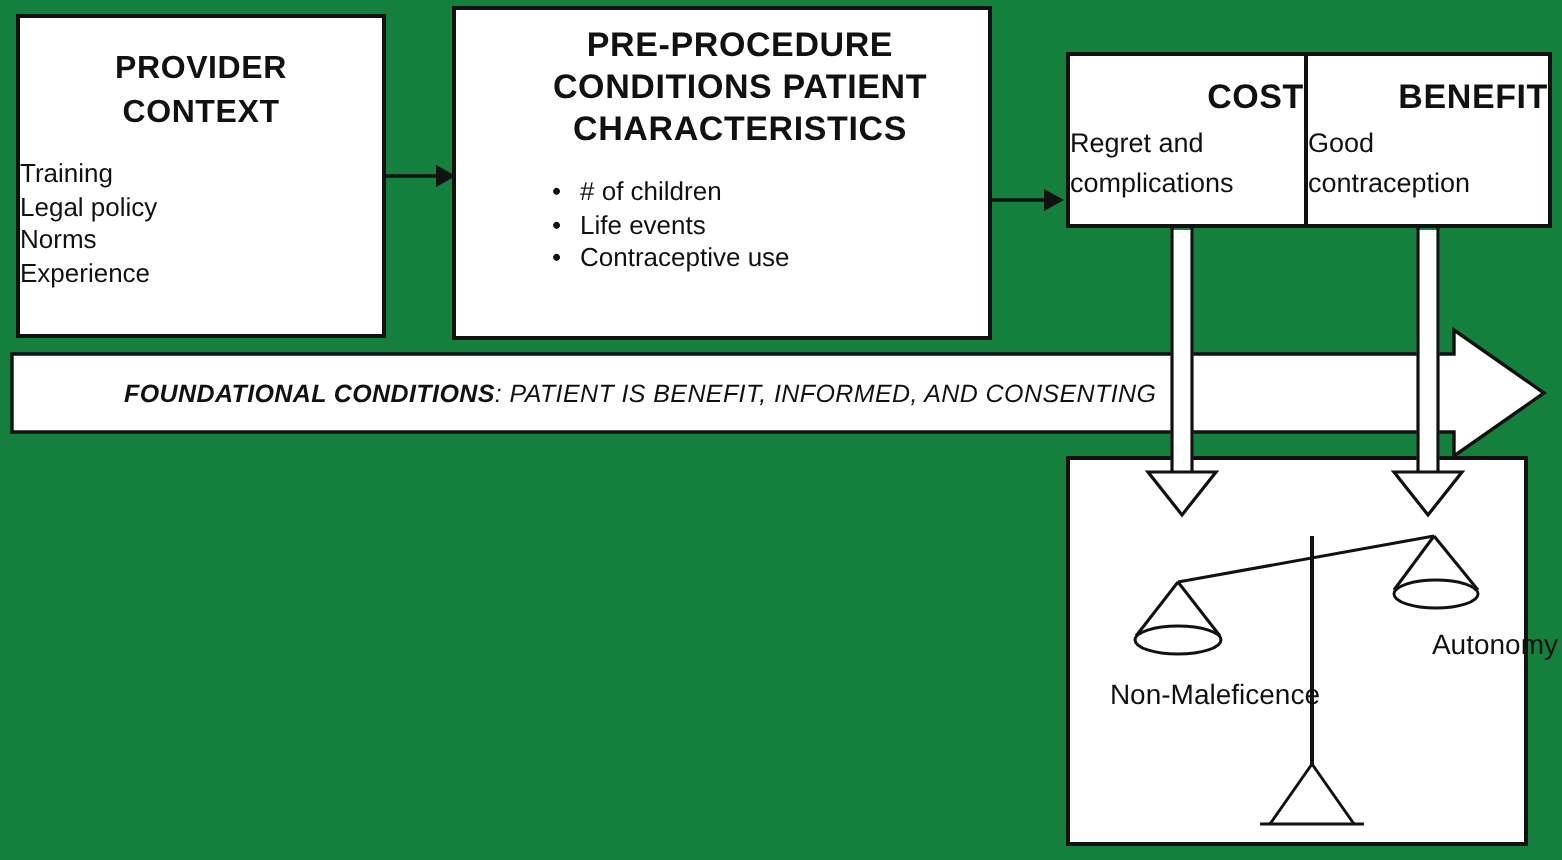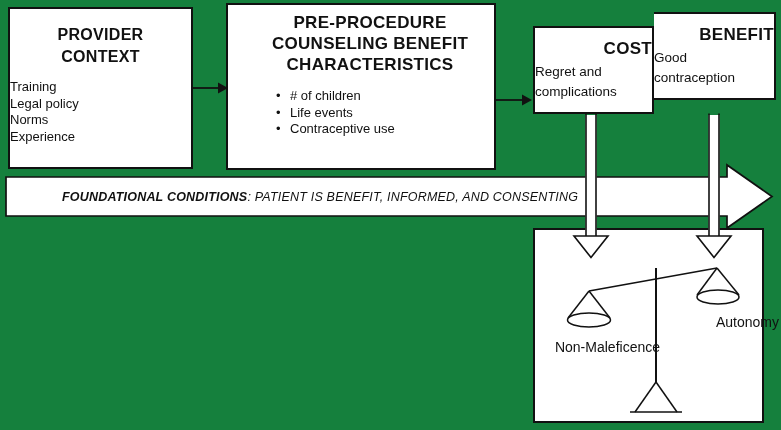--- a/index.html
+++ b/index.html
@@ -15,21 +15,21 @@
   }
   .box {
     position: absolute;
     border: 2px solid #111111;
     background: #ffffff;
     z-index: 1;
   }
   .box-provider   { left: 8px;   top: 7px;   width: 185px; height: 162px; }
   .box-counseling { left: 226px; top: 3px;   width: 270px; height: 167px; padding-left: 18px; }
   .box-cost       { left: 533px; top: 26px;  width: 121px; height: 88px; }
-  .box-benefit    { left: 654px; top: 12px;  width: 122px; height: 88px; border-left: none; }
+  .box-benefit    { left: 654px; top: 26px;  width: 122px; height: 88px; border-left: none; }
   .box-outcome    { left: 533px; top: 228px; width: 231px; height: 195px; }
 
   .box-title {
     text-align: center;
     font-weight: bold;
     letter-spacing: 0.3px;
     white-space: nowrap;
   }
   .box-provider .box-title   { font-size: 16px; line-height: 22px; margin-top: 15px; }
   .box-counseling .box-title { font-size: 17px; line-height: 21px; margin-top: 7px; }
@@ -96,21 +96,21 @@
       <li>Training</li>
       <li>Legal policy</li>
       <li>Norms</li>
       <li>Experience</li>
     </ul>
   </div>
 
   <div class="box box-counseling">
     <div class="box-title">
       <div>PRE-PROCEDURE</div>
-      <div>COUNSELING BENEFIT</div>
+      <div>CONDITIONS PATIENT</div>
       <div>CHARACTERISTICS</div>
     </div>
     <ul class="bullets">
       <li># of children</li>
       <li>Life events</li>
       <li>Contraceptive use</li>
     </ul>
   </div>
 
   <div class="box box-cost">

